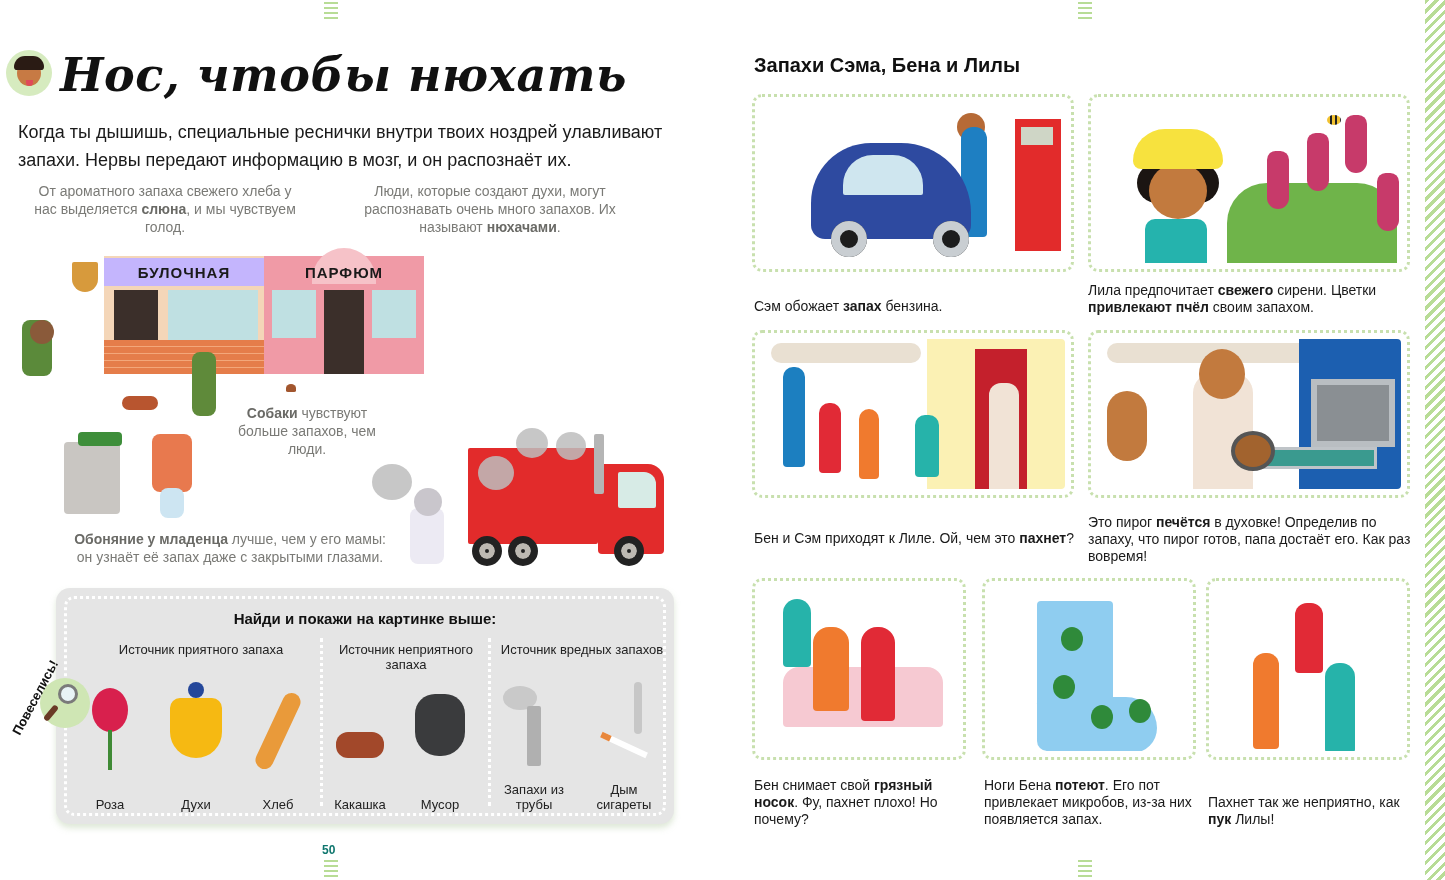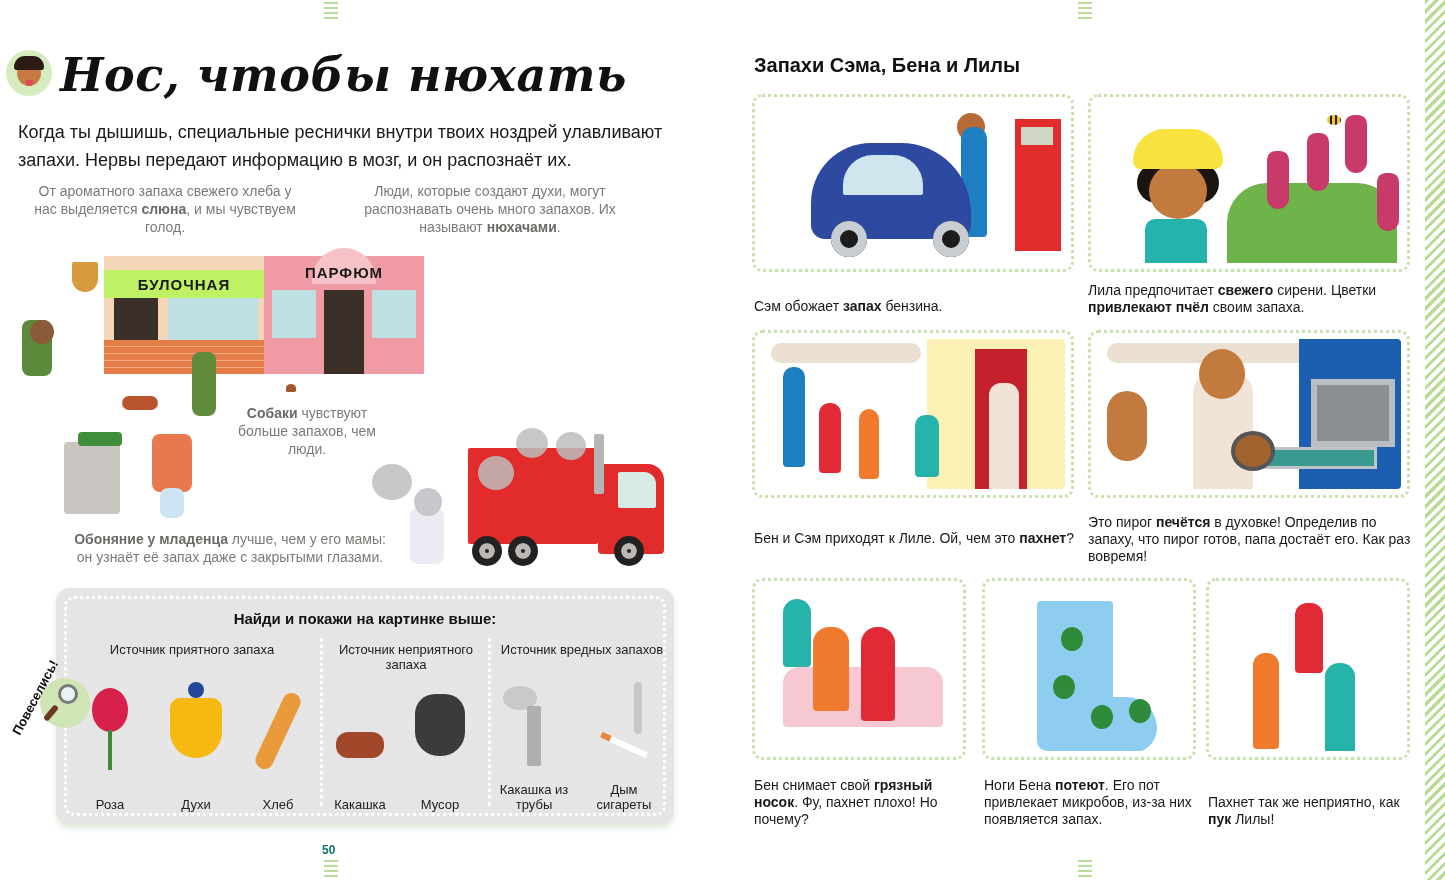--- a/index.html
+++ b/index.html
@@ -56,21 +56,21 @@
 
   
   .shops { position: absolute; left: 104px; top: 256px; width: 476px; height: 118px; }
   .shop { position: absolute; top: 0; height: 118px; }
   .shop-sign {
     position: absolute; top: 2px; left: 0; right: 0; height: 28px;
     display: flex; align-items: center; justify-content: center;
     font-weight: bold; font-size: 15px; letter-spacing: 1px; color: #1a1a1a;
   }
   .shop-bakery { left: 0; width: 160px; background: #f4d6b8; }
-  .shop-bakery .shop-sign { background: #bef264; margin-top: 12px; }
+  .shop-bakery .shop-sign { background: #c4b5fd; }
   .shop-bakery .wall { position: absolute; left: 0; right: 0; bottom: 0; height: 34px;
     background: repeating-linear-gradient(0deg, #e57d4a 0 6px, #f3a77a 6px 7px); }
   .shop-bakery .door { position: absolute; left: 10px; top: 34px; width: 44px; height: 60px; background: #3b2f2a; }
   .shop-bakery .window { position: absolute; left: 64px; top: 34px; width: 90px; height: 50px; background: #bfe0e2; }
   .shop-perfume { left: 160px; width: 160px; background: #f09aa6; }
   .shop-perfume .shop-sign { background: #f6b3bb; }
   .shop-perfume .arch { position: absolute; left: 48px; top: -8px; width: 64px; height: 36px; border-radius: 32px 32px 0 0; background: #f6c2c8; }
   .shop-perfume .window1 { position: absolute; left: 8px; top: 34px; width: 44px; height: 48px; background: #bfe0e2; }
   .shop-perfume .door { position: absolute; left: 60px; top: 34px; width: 40px; height: 84px; background: #3b2f2a; }
   .shop-perfume .window2 { position: absolute; left: 108px; top: 34px; width: 44px; height: 48px; background: #bfe0e2; }
@@ -116,21 +116,21 @@
   .activity-dots {
     position: absolute; inset: 8px; border: 3px dotted #ffffff; border-radius: 10px;
   }
   .activity-title {
     position: absolute; left: 0; right: 0; top: 22px; text-align: center;
     font-size: 15px; font-weight: bold; color: #111;
   }
   .activity-divider { position: absolute; top: 50px; bottom: 18px; width: 0; border-left: 3px dotted #ffffff; }
   .div1 { left: 264px; } .div2 { left: 432px; }
   .cat-label { position: absolute; top: 54px; font-size: 13px; color: #222; text-align: center; line-height: 15px; }
-  .cat1 { left: 21px; width: 230px; } .cat2 { left: 268px; width: 164px; } .cat3 { left: 436px; width: 180px; }
+  .cat1 { left: 30px; width: 230px; } .cat2 { left: 268px; width: 164px; } .cat3 { left: 436px; width: 180px; }
   .item { position: absolute; top: 94px; width: 80px; height: 130px; }
   .item-label { position: absolute; bottom: 0; left: 0; right: 0; text-align: center; font-size: 13px; color: #222; line-height: 15px; }
   .item-icon { position: absolute; left: 50%; transform: translateX(-50%); }
   .rose-head { top: 6px; width: 36px; height: 44px; border-radius: 50%; background: #d8204d; }
   .rose-stem { top: 48px; width: 4px; height: 40px; background: #3f8a35; }
   .perfume-cap { top: 0; width: 16px; height: 16px; border-radius: 50%; background: #24479a; }
   .perfume-bottle { top: 16px; width: 52px; height: 60px; border-radius: 10px 10px 26px 26px; background: #f6b912; }
   .bread-icon { top: 8px; width: 18px; height: 82px; border-radius: 9px; background: #e99a3a; transform: translateX(-50%) rotate(25deg); }
   .poop-icon { top: 50px; width: 48px; height: 26px; border-radius: 12px; background: #a2482a; }
   .bag-icon { top: 12px; width: 50px; height: 62px; border-radius: 20px 20px 24px 24px; background: #3a3b3d; }
@@ -321,21 +321,21 @@
       <div class="item-icon poop-icon"></div>
       <div class="item-label">Какашка</div>
     </div>
     <div class="item it5">
       <div class="item-icon bag-icon"></div>
       <div class="item-label">Мусор</div>
     </div>
     <div class="item it6">
       <div class="item-icon pipe-smoke"></div>
       <div class="item-icon pipe-icon"></div>
-      <div class="item-label">Какашка из трубы</div>
+      <div class="item-label">Запахи из трубы</div>
     </div>
     <div class="item it7">
       <div class="item-icon cig-smoke"></div>
       <div class="item-icon cig-icon"></div>
       <div class="item-label">Дым сигареты</div>
     </div>
   </div>
 
   <div class="fun-badge">
     <div class="fun-circle"></div>
@@ -374,21 +374,21 @@
       <div class="lilac l2"></div>
       <div class="lilac l3"></div>
       <div class="lilac l4"></div>
       <div class="bee"></div>
       <div class="girl-hair"></div>
       <div class="girl-face"></div>
       <div class="hat"></div>
       <div class="girl-body"></div>
     </div>
   </div>
-  <p class="caption cap2"><span>Лила предпочитает </span><b>свежего</b><span> сирени. Цветки </span><b>привлекают пчёл</b><span> своим запаха.</span></p>
+  <p class="caption cap2"><span>Лила предпочитает </span><b>свежего</b><span> сирени. Цветки </span><b>привлекают пчёл</b><span> своим запахом.</span></p>
 
   <div class="card c3">
     <div class="card-inner">
       <div class="cloud-bar"></div>
       <div class="yellow-wall"></div>
       <div class="door-red"></div>
       <div class="p-mom"></div>
       <div class="p-kid1"></div>
       <div class="p-kid2"></div>
       <div class="p-girl"></div>

